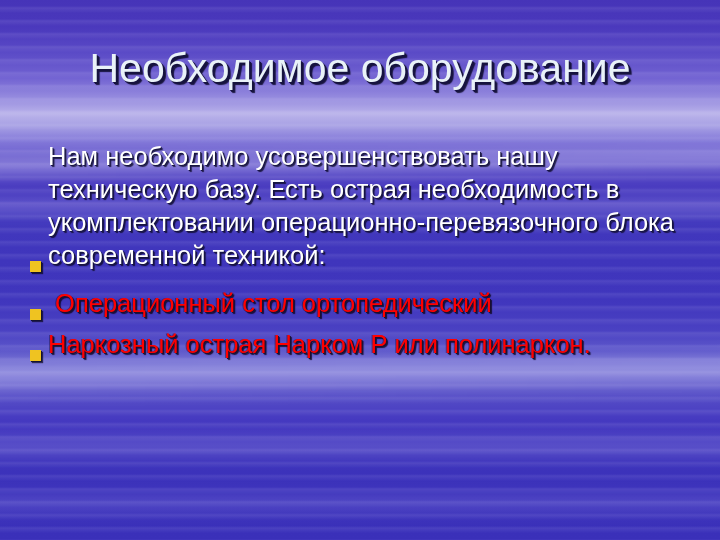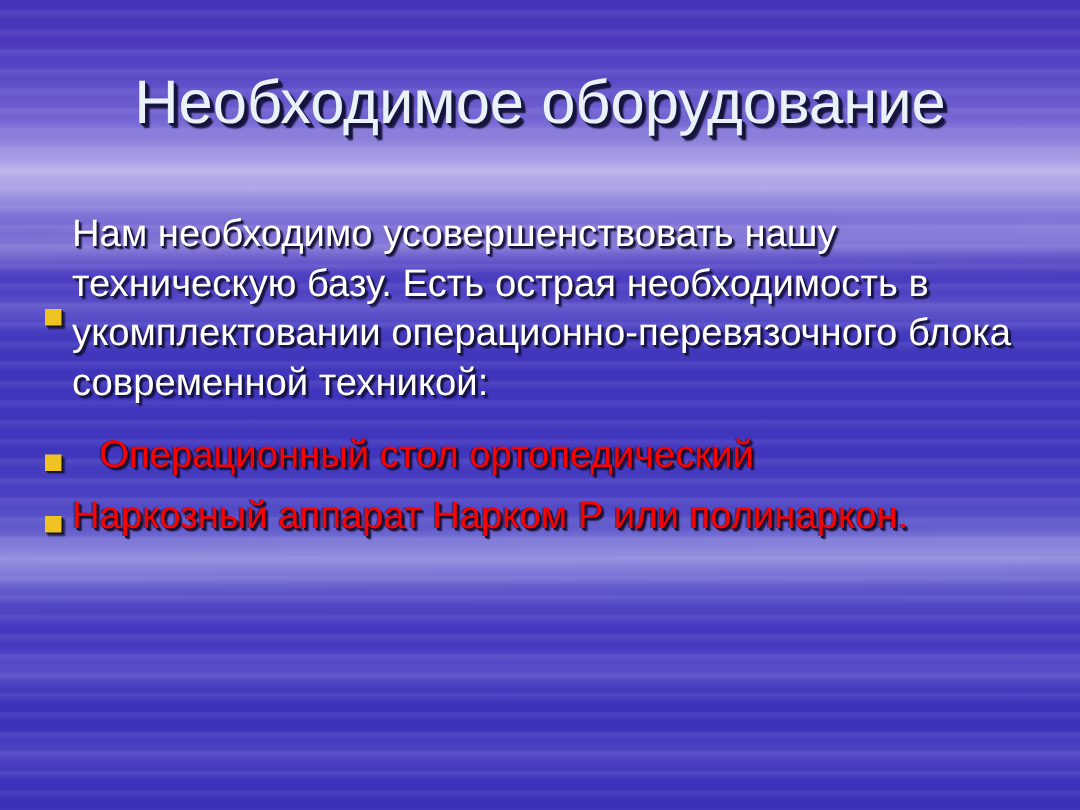--- a/index.html
+++ b/index.html
@@ -108,21 +108,21 @@
   
   #body {
     position: absolute;
     left: 30px;
     top: 140px;
     width: 666px;
   }
 
   .bullet-row {
     display: flex;
-    align-items: center;
+    align-items: flex-end;
   }
 
   .bullet-marker {
     flex: 0 0 auto;
     width: 11px;
     height: 11px;
     margin-top: 10px;
     margin-right: 7px;
     background: #efc321;
     box-shadow: 1px 1px 0 #141233, 2px 2px 1px rgba(8,6,32,.7);
@@ -168,25 +168,25 @@
 
   <div id="title">Необходимое оборудование</div>
 
   <div id="body">
 
     <div class="bullet-row row-gap-para">
       <span class="bullet-marker"></span>
       <span class="bullet-text b-white">Нам необходимо усовершенствовать нашу техническую базу. Есть острая необходимость в укомплектовании операционно-перевязочного блока современной техникой:</span>
     </div>
 
-    <div class="bullet-row row-gap-item" style="margin-top:15px;gap:11px;">
+    <div class="bullet-row row-gap-item" style="margin-top:15px;">
       <span class="bullet-marker"></span>
       <span class="bullet-text b-red"> Операционный стол ортопедический</span>
     </div>
 
 
     <div class="bullet-row">
       <span class="bullet-marker"></span>
-      <span class="bullet-text b-red">Наркозный аппарат Нарком Р или полинаркон.</span>
+      <span class="bullet-text b-red">Наркозный острая Нарком Р или полинаркон.</span>
     </div>
 
   </div>
 </div>
 
 </body></html>

